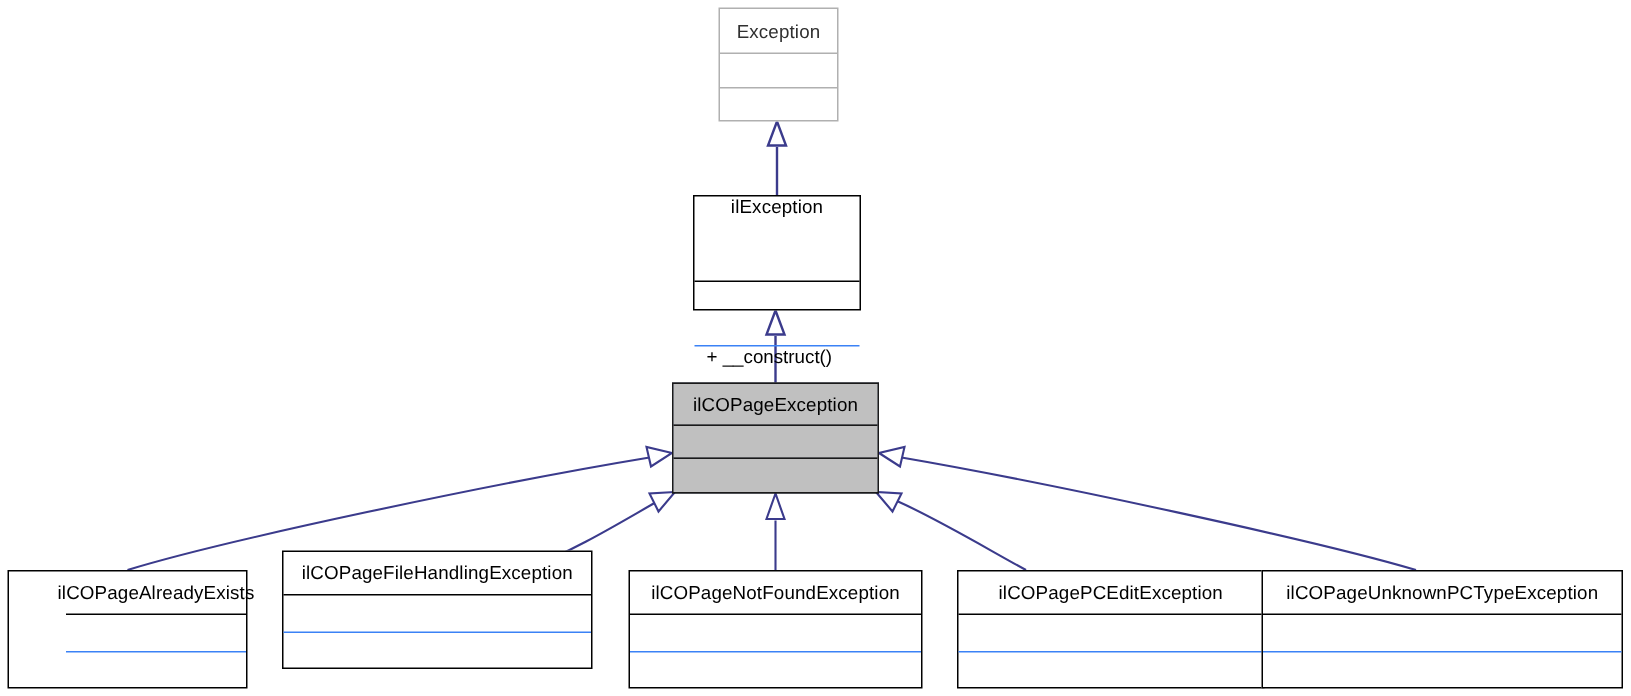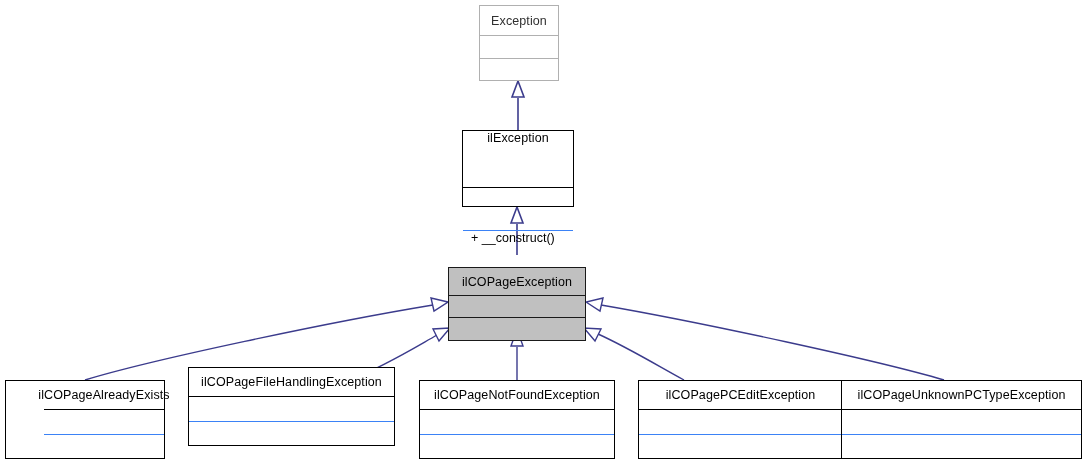--- a/index.html
+++ b/index.html
@@ -66,21 +66,20 @@
     border-top-color: #b0b0b0;
   }
   .uml-node.external .compartment.title {
     color: #303030;
   }
   
   .uml-node.current {
     background: #0f172a;
     border-color: #1a1a1a;
     border-width: 1px;
-    margin-top: 12px;
   }
   .uml-node.current .compartment.attrs,
   .uml-node.current .compartment.ops {
     border-top-color: #1a1a1a;
   }
   .uml-node.current .compartment {
     background: #c0c0c0;
   }
 </style>
 </head>

